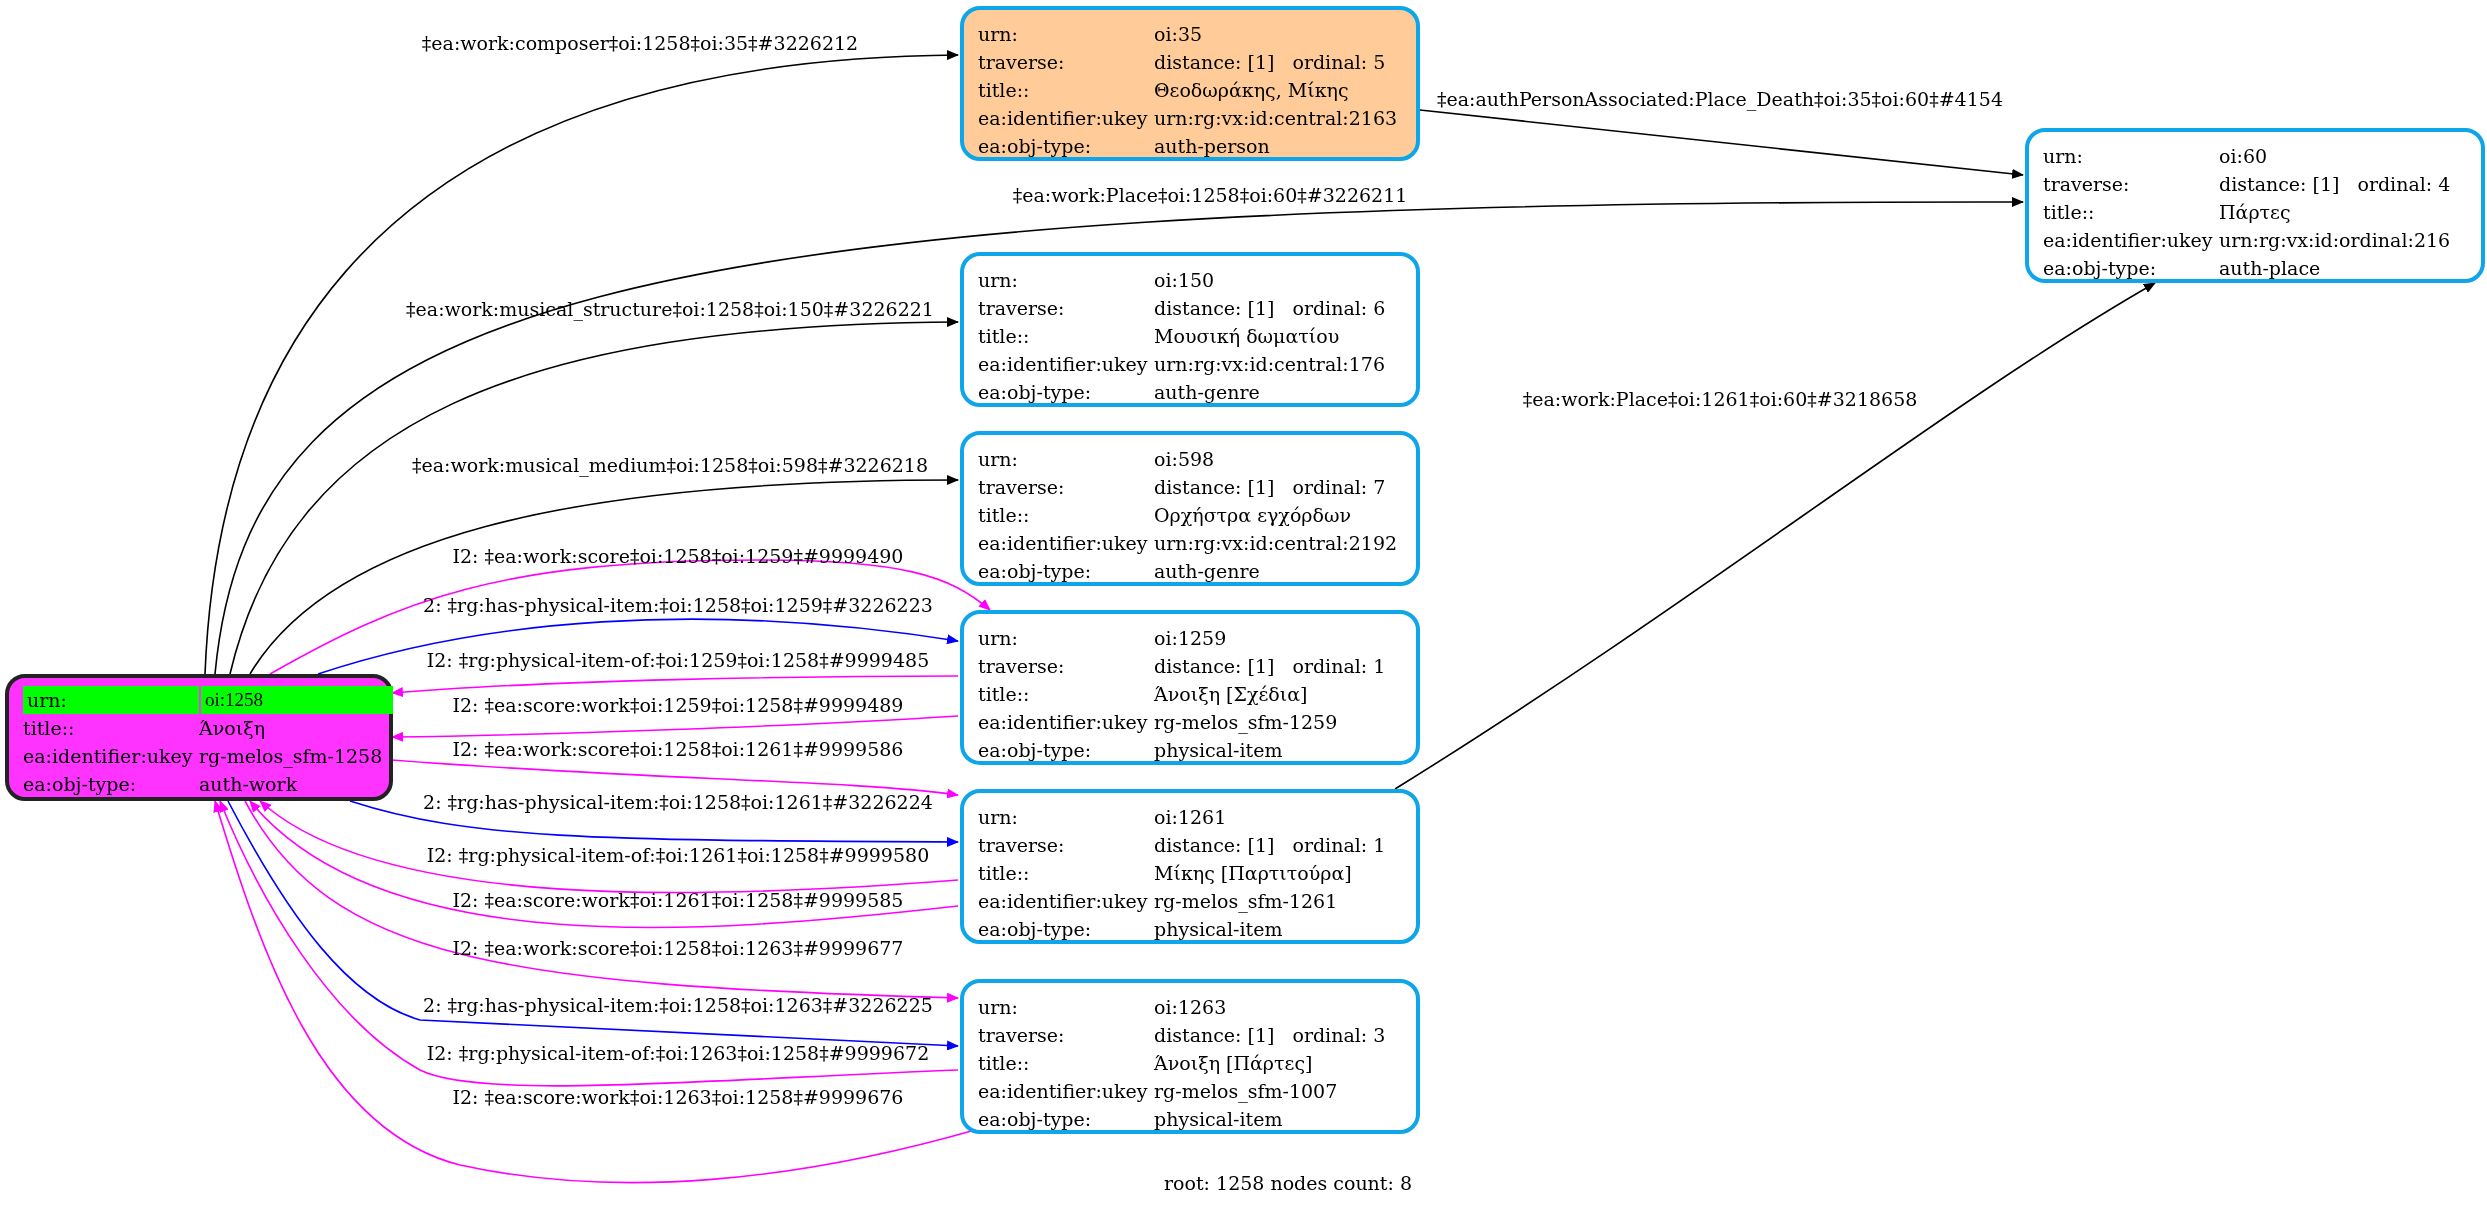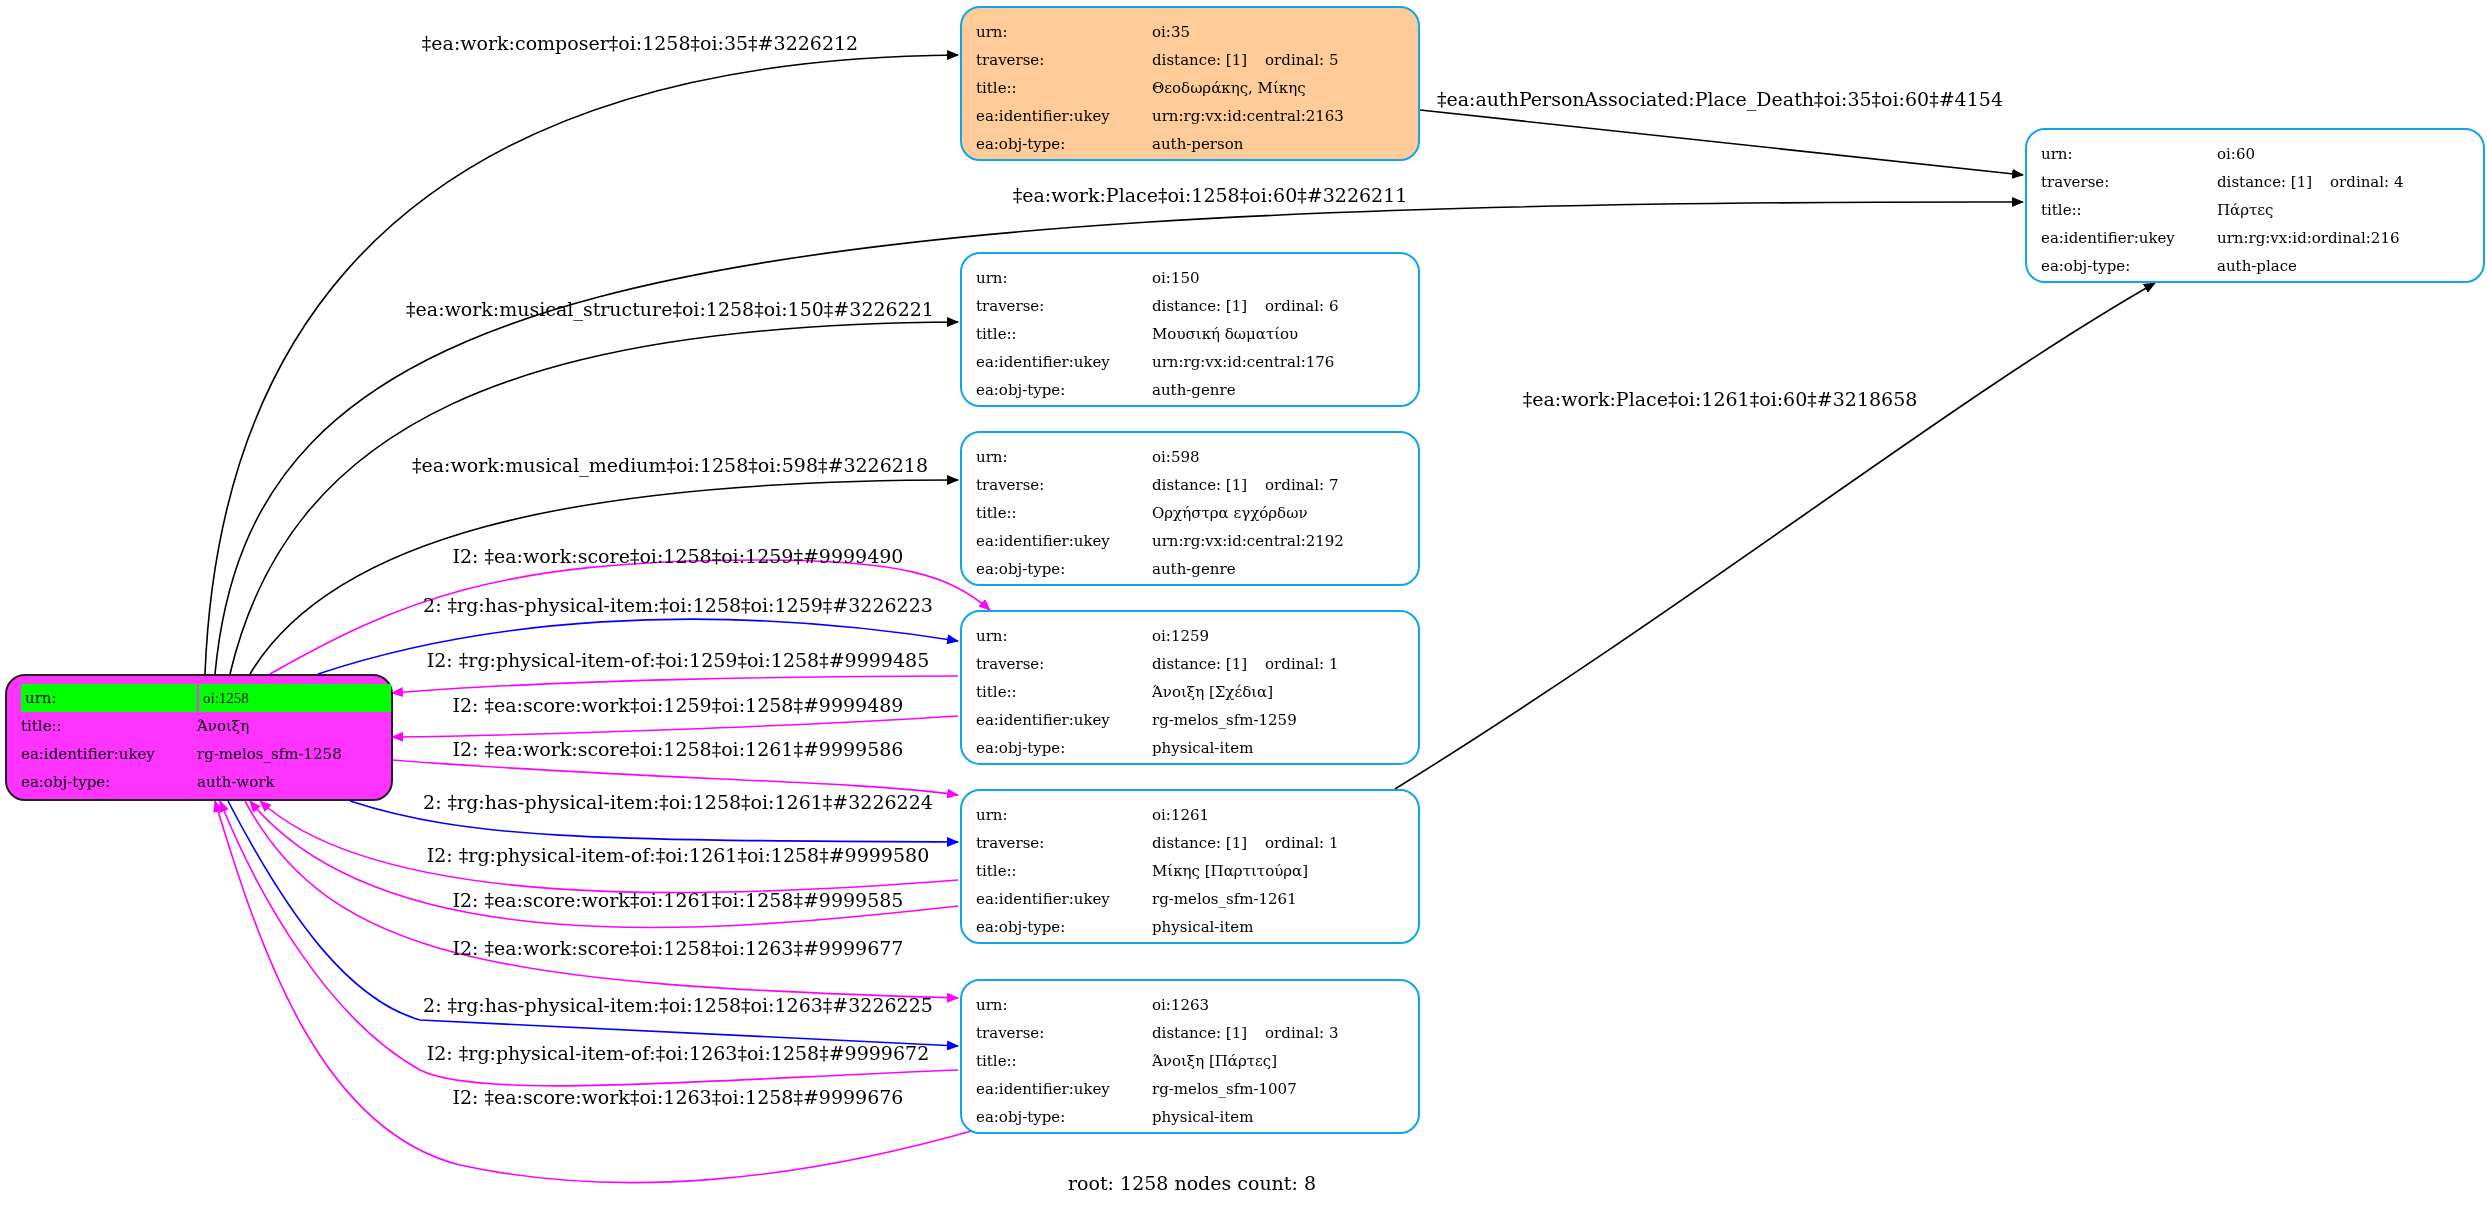--- a/index.html
+++ b/index.html
@@ -1,31 +1,31 @@
 <!DOCTYPE html>
 <html><head>
 <meta charset="utf-8">
 <style>
   html, body { margin:0; padding:0; background:#ffffff; }
   body { width:2487px; height:1208px; position:relative; overflow:hidden;
          font-family:"DejaVu Serif","Liberation Serif",serif; color:#000; }
   #edges { position:absolute; left:0; top:0; width:2487px; height:1208px; }
-  .node { position:absolute; box-sizing:border-box; border:2px solid #0ea5e9; border-radius:20px;
-          background:#fff; padding:10px 14px 8px 14px; font-size:15px; line-height:28px; }
+  .node { position:absolute; box-sizing:border-box; border:4px solid #0ea5e9; border-radius:20px;
+          background:#fff; padding:10px 14px 8px 14px; font-size:19px; line-height:28px; }
   .node.root { background:#ff33ff; border-color:#222; }
   .node.person { background:#ffcc99; }
   .row { display:flex; white-space:nowrap; }
   .row .k { width:176px; flex:none; }
   .row .v { flex:none; }
   .row .v .ord { margin-left:18px; }
   .root .row.hl .k, .root .row.hl .v { background:#00ff00; }
   .root .row.hl .k { width:172px; padding-left:4px; margin-right:2px; }
   .root .row.hl .v { width:188px; padding-left:4px;font-family:Liberation Serif, serif; }
   .edge-label { font-family:"DejaVu Serif","Liberation Serif",serif; font-size:19px; fill:#000; }
-  .footer { position:absolute; left:1068px; top:1172px; font-size:19px; }
+  .footer { position:absolute; left:1164px; top:1172px; font-size:19px; }
 </style>
 </head>
 <body>
 
 <svg id="edges" xmlns="http://www.w3.org/2000/svg">
   <defs>
     <marker id="ah-default" markerWidth="12" markerHeight="10" refX="11" refY="5" orient="auto" markerUnits="userSpaceOnUse">
         <path d="M0,0 L12,5 L0,10 z" fill="#000"></path>
       </marker>
     <marker id="ah-has_item" markerWidth="12" markerHeight="10" refX="11" refY="5" orient="auto" markerUnits="userSpaceOnUse">

